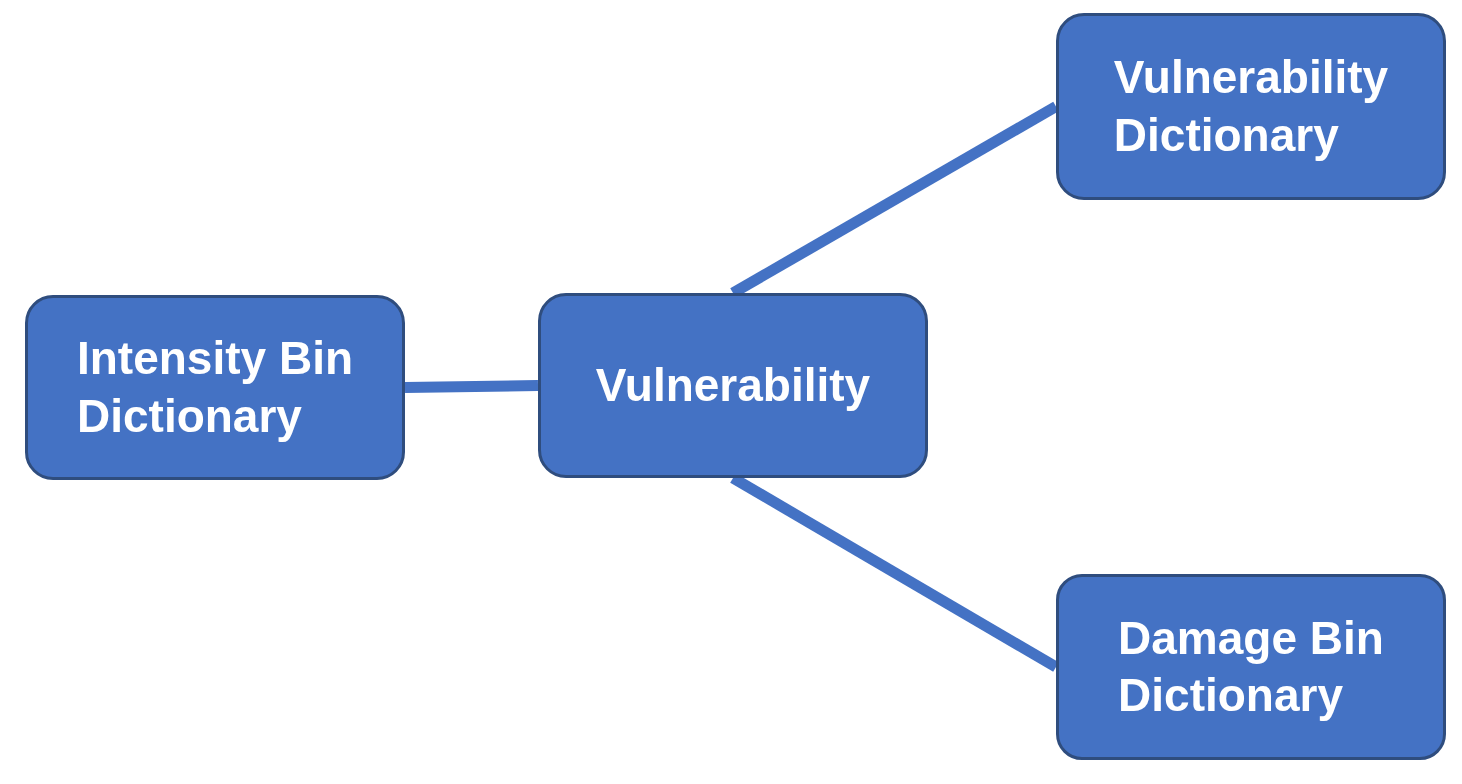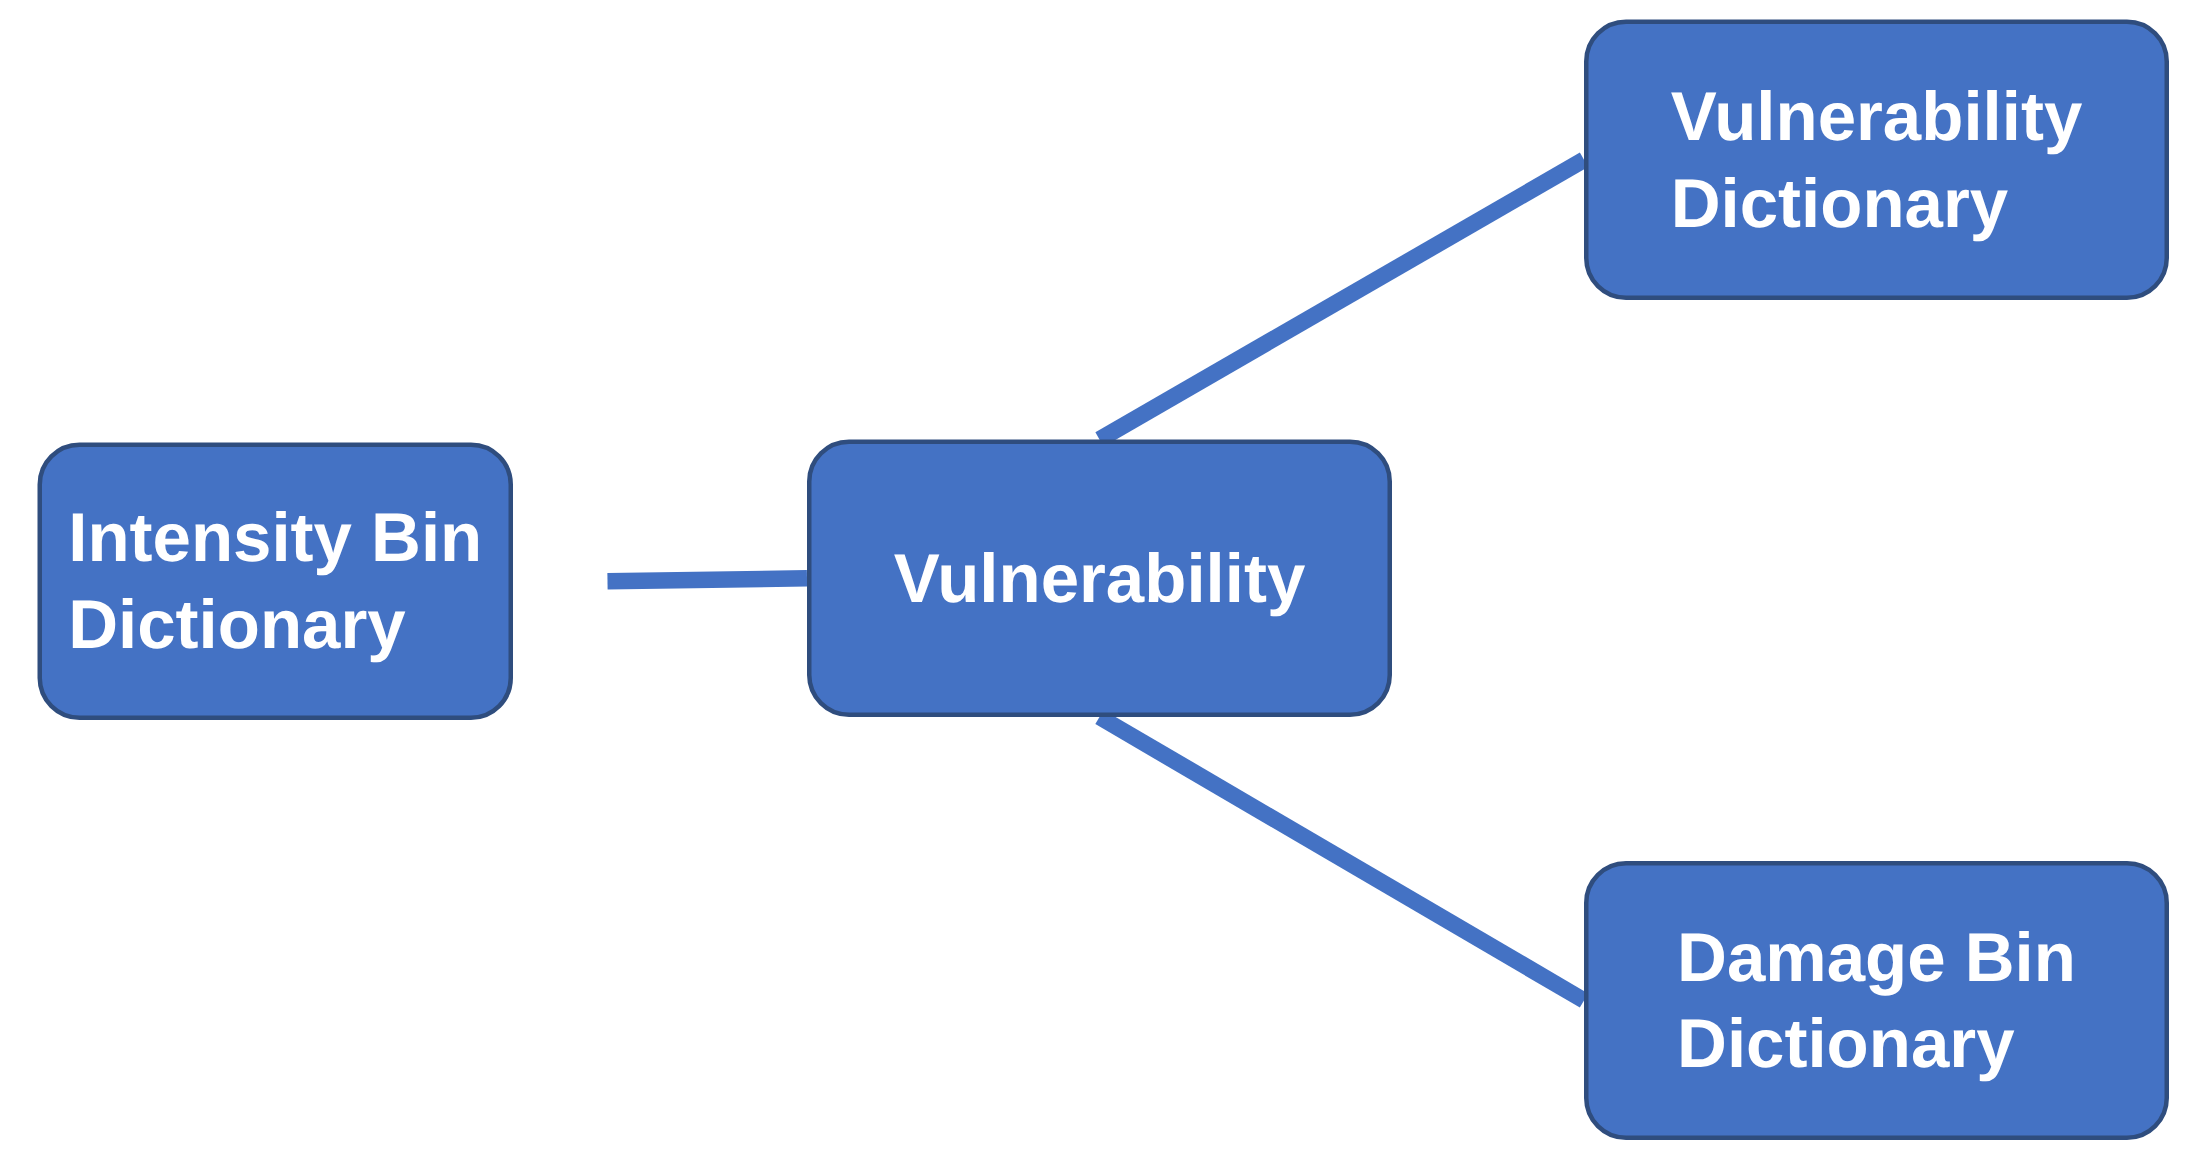--- a/index.html
+++ b/index.html
@@ -32,24 +32,24 @@
     align-items: center;
     justify-content: center;
     text-align: left;
     font-weight: bold;
     font-size: 46px;
     line-height: 1.25;
     white-space: pre-line;
     letter-spacing: 0px;
   }
   
-  #node-intensity-bin-dictionary { left: 25px;   top: 295px; width: 317px; height: 185px; }
+  #node-intensity-bin-dictionary { left: 25px;   top: 295px; width: 380px; height: 185px; }
   #node-vulnerability            { left: 538px;  top: 293px; width: 390px; height: 185px; }
   #node-vulnerability-dictionary { left: 1056px; top: 13px;  width: 390px; height: 187px; }
-  #node-damage-bin-dictionary    { left: 1056px; top: 574px; width: 390px; height: 186px; }
+  #node-damage-bin-dictionary    { left: 1056px; top: 574px; width: 390px; height: 186px; border-radius: 26px; }
 </style>
 </head>
 <body>
 
 <div class="canvas">
 
   <svg class="edges-layer" id="edges-layer" viewBox="0 0 1462 784">
       <line x1="405" y1="387.5" x2="538" y2="385.5" stroke="#4472C4" stroke-width="11"></line>
       <line x1="733" y1="293" x2="1056" y2="106.5" stroke="#4472C4" stroke-width="11"></line>
       <line x1="733" y1="478" x2="1056" y2="667" stroke="#4472C4" stroke-width="11"></line>

